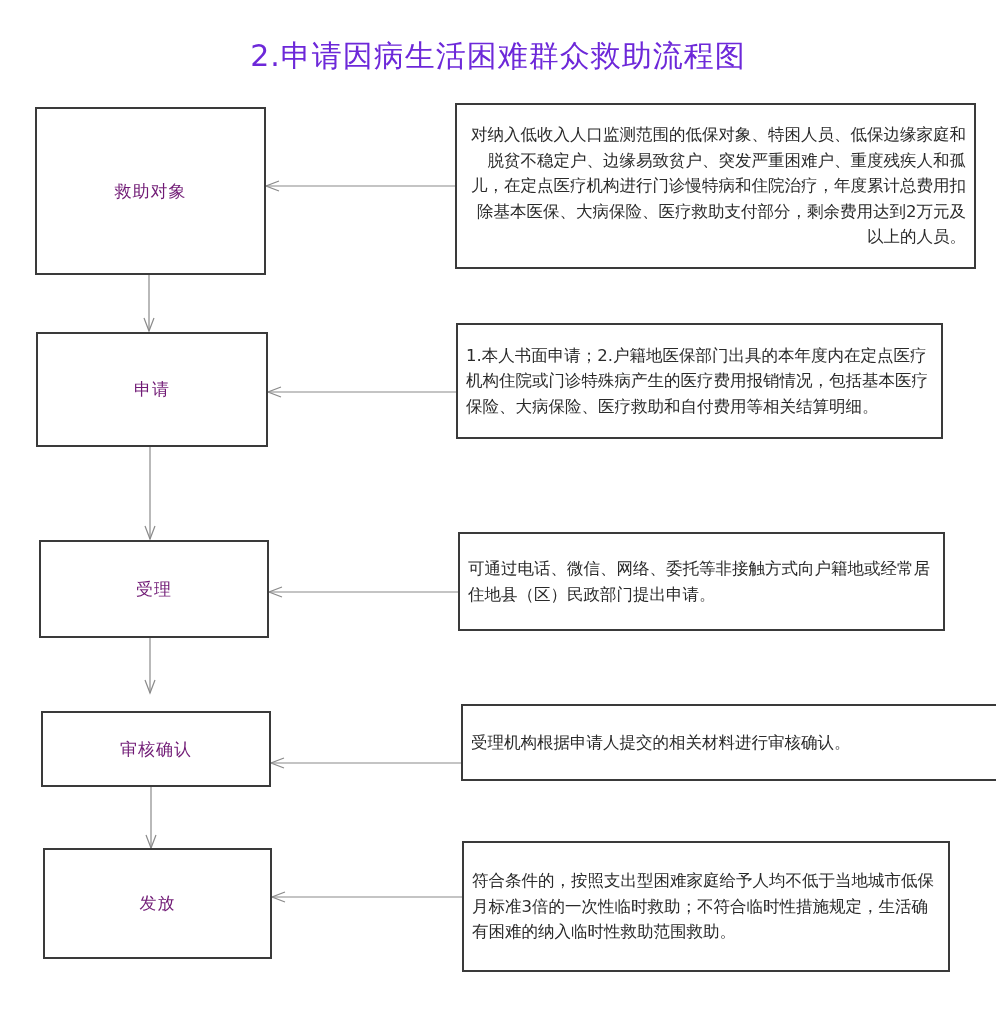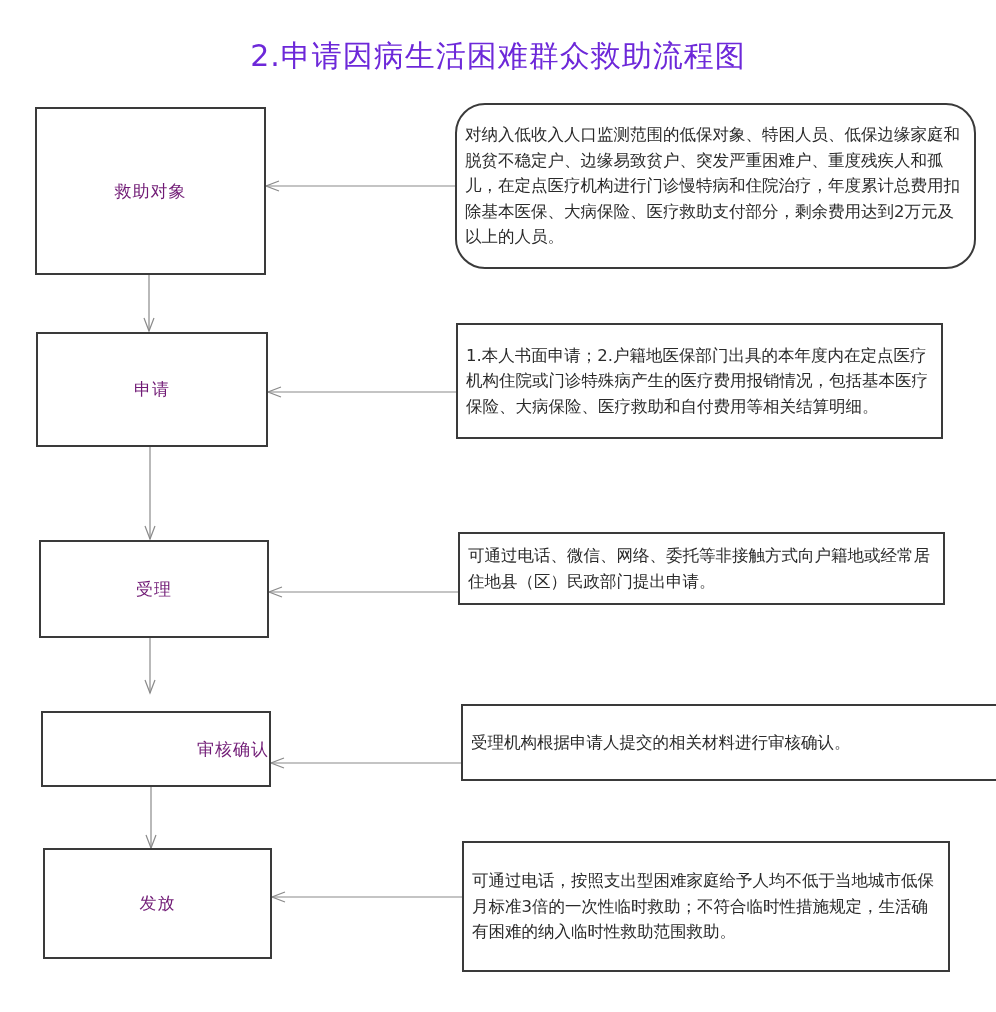--- a/index.html
+++ b/index.html
@@ -3,21 +3,21 @@
 <meta charset="utf-8">
 <style>
   html, body { margin: 0; padding: 0; background: #ffffff; }
   body { width: 996px; height: 1012px; position: relative; overflow: hidden;
          font-family: "DejaVu Sans", "Liberation Sans", sans-serif; color: #2b2b2b; }
   .title { position: absolute; left: 0; width: 996px; top: 36px; text-align: center;
            font-size: 30px; color: #6d28d9; letter-spacing: 1px; }
   .box { position: absolute; box-sizing: border-box; border: 2px solid #3a3a3a; background: #fff; }
   .lbox { display: flex; align-items: center; justify-content: center; font-size: 17px; color: #701a75; letter-spacing: 1px; }
   .rbox { padding: 8px 8px; font-size: 16.5px; line-height: 25.5px; color: #2a2a2a; display: flex; flex-direction: column; justify-content: center; }
-  .rbox.center { text-align: left; border-radius: 30px; }
+  .rbox.center { text-align: right; }
   svg.conn { position: absolute; left: 0; top: 0; width: 996px; height: 1012px; pointer-events: none; }
   .line { stroke: #8a8a8a; stroke-width: 1.2; fill: none; }
 </style>
 </head>
 <body>
 
 <div class="title">2.申请因病生活困难群众救助流程图</div>
 
 <svg class="conn" viewBox="0 0 996 1012">
 
@@ -70,29 +70,29 @@
 <div class="box lbox" style="left:36px; top:332px; width:232px; height:115px;">
   <span>申请</span>
 </div>
 <div class="box rbox" style="left:456px; top:323px; width:487px; height:116px;align-items:center;">
   <span>1.本人书面申请；2.户籍地医保部门出具的本年度内在定点医疗机构住院或门诊特殊病产生的医疗费用报销情况，包括基本医疗保险、大病保险、医疗救助和自付费用等相关结算明细。</span>
 </div>
 
 <div class="box lbox" style="left:39px; top:540px; width:230px; height:98px;">
   <span>受理</span>
 </div>
-<div class="box rbox" style="left:458px; top:532px; width:487px; height:73px;">
+<div class="box rbox" style="left:458px; top:532px; width:487px; height:99px;">
   <span>可通过电话、微信、网络、委托等非接触方式向户籍地或经常居住地县（区）民政部门提出申请。</span>
 </div>
 
-<div class="box lbox" style="left:41px; top:711px; width:230px; height:76px;justify-content:flex-end;">
+<div class="box lbox" style="left:41px; top:711px; width:230px; height:76px;">
   <span>审核确认</span>
 </div>
 <div class="box rbox" style="left:461px; top:704px; width:539px; height:77px;">
   <span>受理机构根据申请人提交的相关材料进行审核确认。</span>
 </div>
 
 <div class="box lbox" style="left:43px; top:848px; width:229px; height:111px;">
   <span>发放</span>
 </div>
 <div class="box rbox" style="left:462px; top:841px; width:488px; height:131px;">
-  <span>可通过电话，按照支出型困难家庭给予人均不低于当地城市低保月标准3倍的一次性临时救助；不符合临时性措施规定，生活确有困难的纳入临时性救助范围救助。</span>
+  <span>符合条件的，按照支出型困难家庭给予人均不低于当地城市低保月标准3倍的一次性临时救助；不符合临时性措施规定，生活确有困难的纳入临时性救助范围救助。</span>
 </div>
 
 </body></html>

